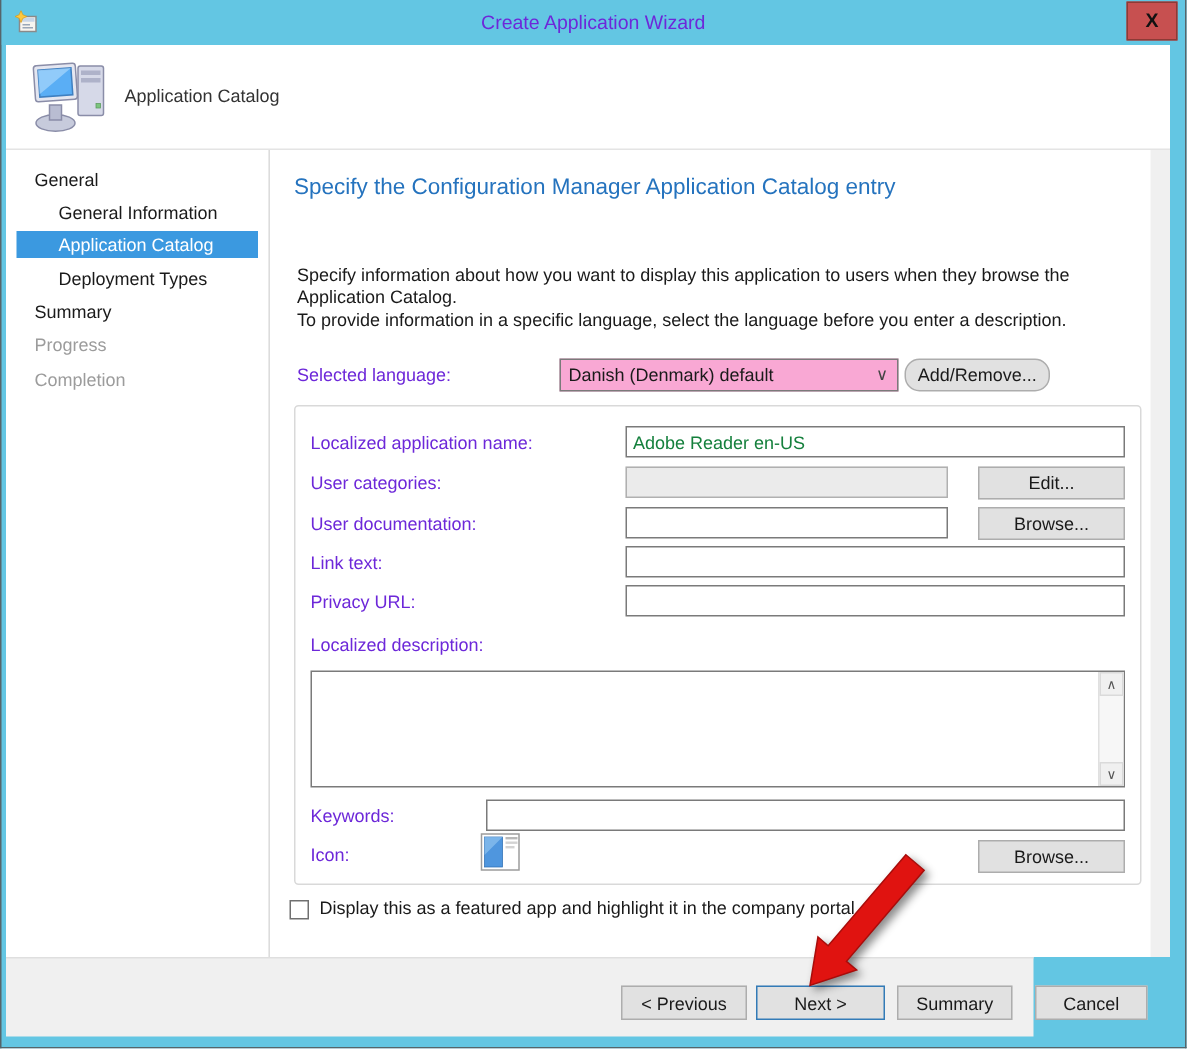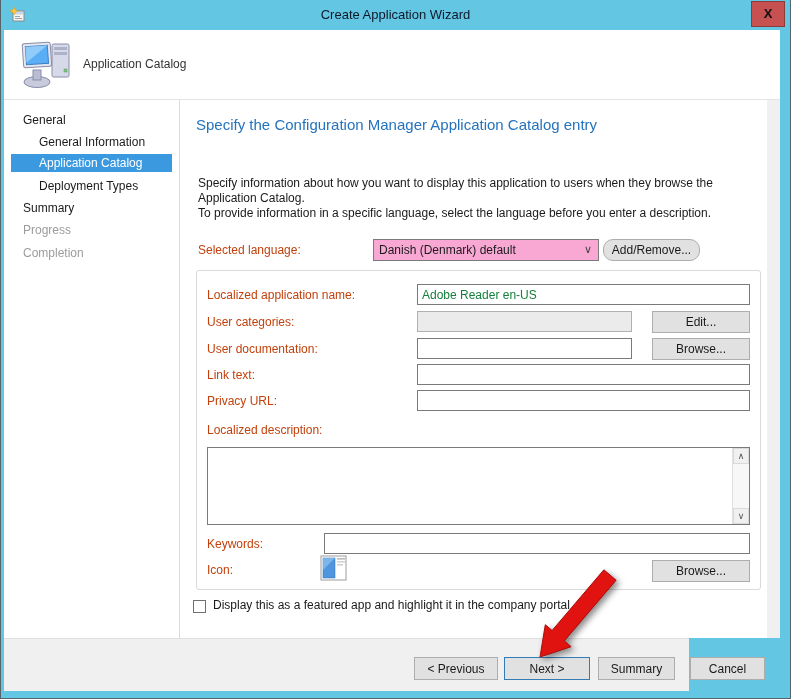--- a/index.html
+++ b/index.html
@@ -5,21 +5,21 @@
   * { margin:0; padding:0; box-sizing:border-box; }
   html,body { background:#ffffff; }
   body { font-family:"Liberation Sans", sans-serif; font-size:12px; color:#1a1a1a; }
 
   .win { position:relative; width:791px; height:699px; background:#63C6E3;
          border-left:1px solid #55656B; border-right:1px solid #55656B; border-bottom:1px solid #55656B; overflow:hidden; }
 
   
   .titlebar { position:absolute; left:0; top:0; width:100%; height:30px; background:#63C6E3; }
   .title { position:absolute; left:0; top:0; width:100%; height:30px; line-height:30px;
-           text-align:center; font-size:13px; color:#0f172a; }
+           text-align:center; font-size:13px; color:#6d28d9; }
   .tb-icon { position:absolute; left:9px; top:7px; width:16px; height:16px; }
   .close-btn { position:absolute; right:5px; top:1px; width:34px; height:26px;
                background:#C75050; border:1px solid #8C3A36; color:#111; font-weight:bold;
                font-size:13px; text-align:center; line-height:24px; cursor:pointer; }
 
   
   .header { position:absolute; left:3px; top:30px; width:776px; height:70px; background:#fff;
             border-bottom:1px solid #E4E4E4; }
   .header-title { position:absolute; left:79px; top:27px; font-size:12px; color:#333; }
   .hdr-icon { position:absolute; left:17px; top:8px; }
@@ -31,21 +31,21 @@
   .content { position:absolute; left:176px; top:0; width:587px; height:100%; background:#fff; }
 
   .nav { position:absolute; font-size:12px; height:18px; line-height:18px; cursor:default; white-space:nowrap; }
   .nav.l0 { left:19px; } .nav.l1 { left:35px; }
   .nav.dis { color:#9C9C9C; }
   .nav.sel { left:7px; width:161px; background:#3B99E0; color:#fff; padding-left:28px; }
 
   .heading { position:absolute; left:192px; top:16px; font-size:15px; color:#2573BE; }
   .desc { position:absolute; left:194px; top:76px; width:566px; font-size:12px; line-height:15px; color:#1a1a1a; }
 
-  .lbl { position:absolute; font-size:12px; color:#c2410c; white-space:nowrap; }
+  .lbl { position:absolute; font-size:12px; color:#6d28d9; white-space:nowrap; }
 
   .tb { position:absolute; height:21px; border:1px solid #7A7A7A; background:#fff; font-family:"Liberation Sans",sans-serif;
         font-size:12px; padding:0 4px; color:#15803d; }
   .tb:disabled, .tb.disabled { background:#EBEBEB; border-color:#B0B0B0; }
 
   .combo { position:absolute; left:369px; top:139px; width:226px; height:22px; border:1px solid #7A7A7A;
            background:#f9a8d4; cursor:pointer; }
   .combo-text { position:absolute; left:5px; top:3px; font-size:12px; }
   .combo-arrow { position:absolute; right:6px; top:3px; font-size:11px; color:#444; }
 

